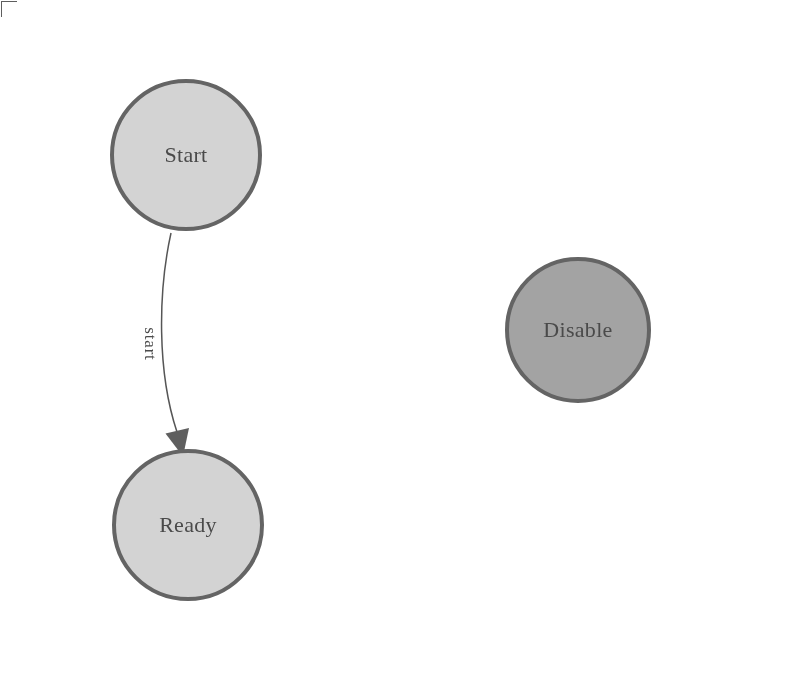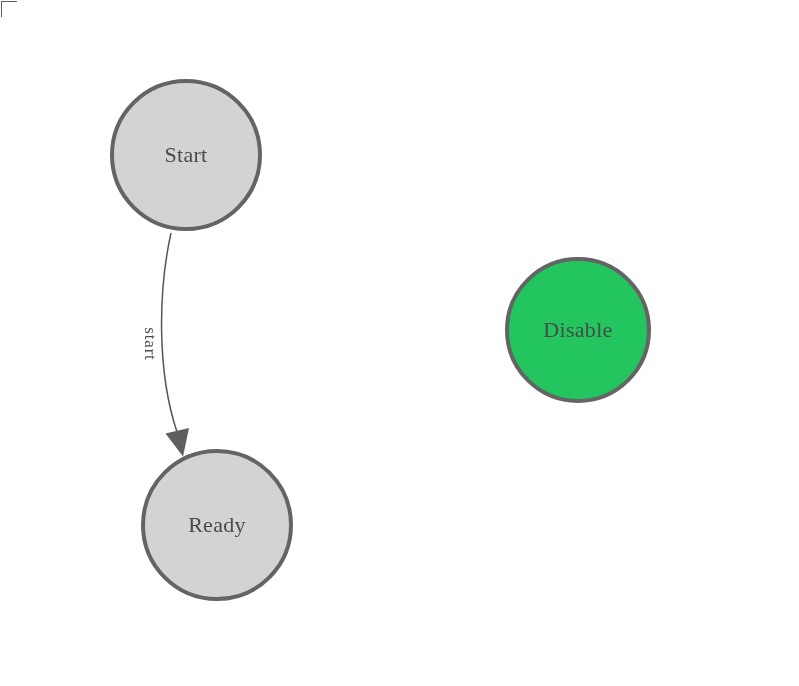--- a/index.html
+++ b/index.html
@@ -72,21 +72,21 @@
       <polygon class="edge-arrowhead" points="165.5,433.5 189,428 183,456.5" style="fill: rgb(95, 95, 95);"></polygon>
     </g>
   </svg>
 
   <div class="edge-label" style="color: rgb(74, 74, 74);">start</div>
 
   <div class="node" style="left: 110px; top: 79px; width: 152px; height: 152px; background: rgb(211, 211, 211); border-color: rgb(100, 100, 100); color: rgb(74, 74, 74);">
     <span class="node-label">Start</span>
   </div>
 
-  <div class="node" style="left: 141px; top: 449px; width: 152px; height: 152px; background: rgb(211, 211, 211); border-color: rgb(100, 100, 100); color: rgb(74, 74, 74);">
+  <div class="node" style="left: 112px; top: 449px; width: 152px; height: 152px; background: rgb(211, 211, 211); border-color: rgb(100, 100, 100); color: rgb(74, 74, 74);">
     <span class="node-label">Ready</span>
   </div>
 
-  <div class="node" style="left: 505px; top: 257px; width: 146px; height: 146px; background: #22c55e; border-color: rgb(100, 100, 100); color: rgb(74, 74, 74);">
+  <div class="node" style="left: 505px; top: 257px; width: 146px; height: 146px; background: #a3a3a3; border-color: rgb(100, 100, 100); color: rgb(74, 74, 74);">
     <span class="node-label">Disable</span>
   </div>
 
 </div>
 
 </body></html>

